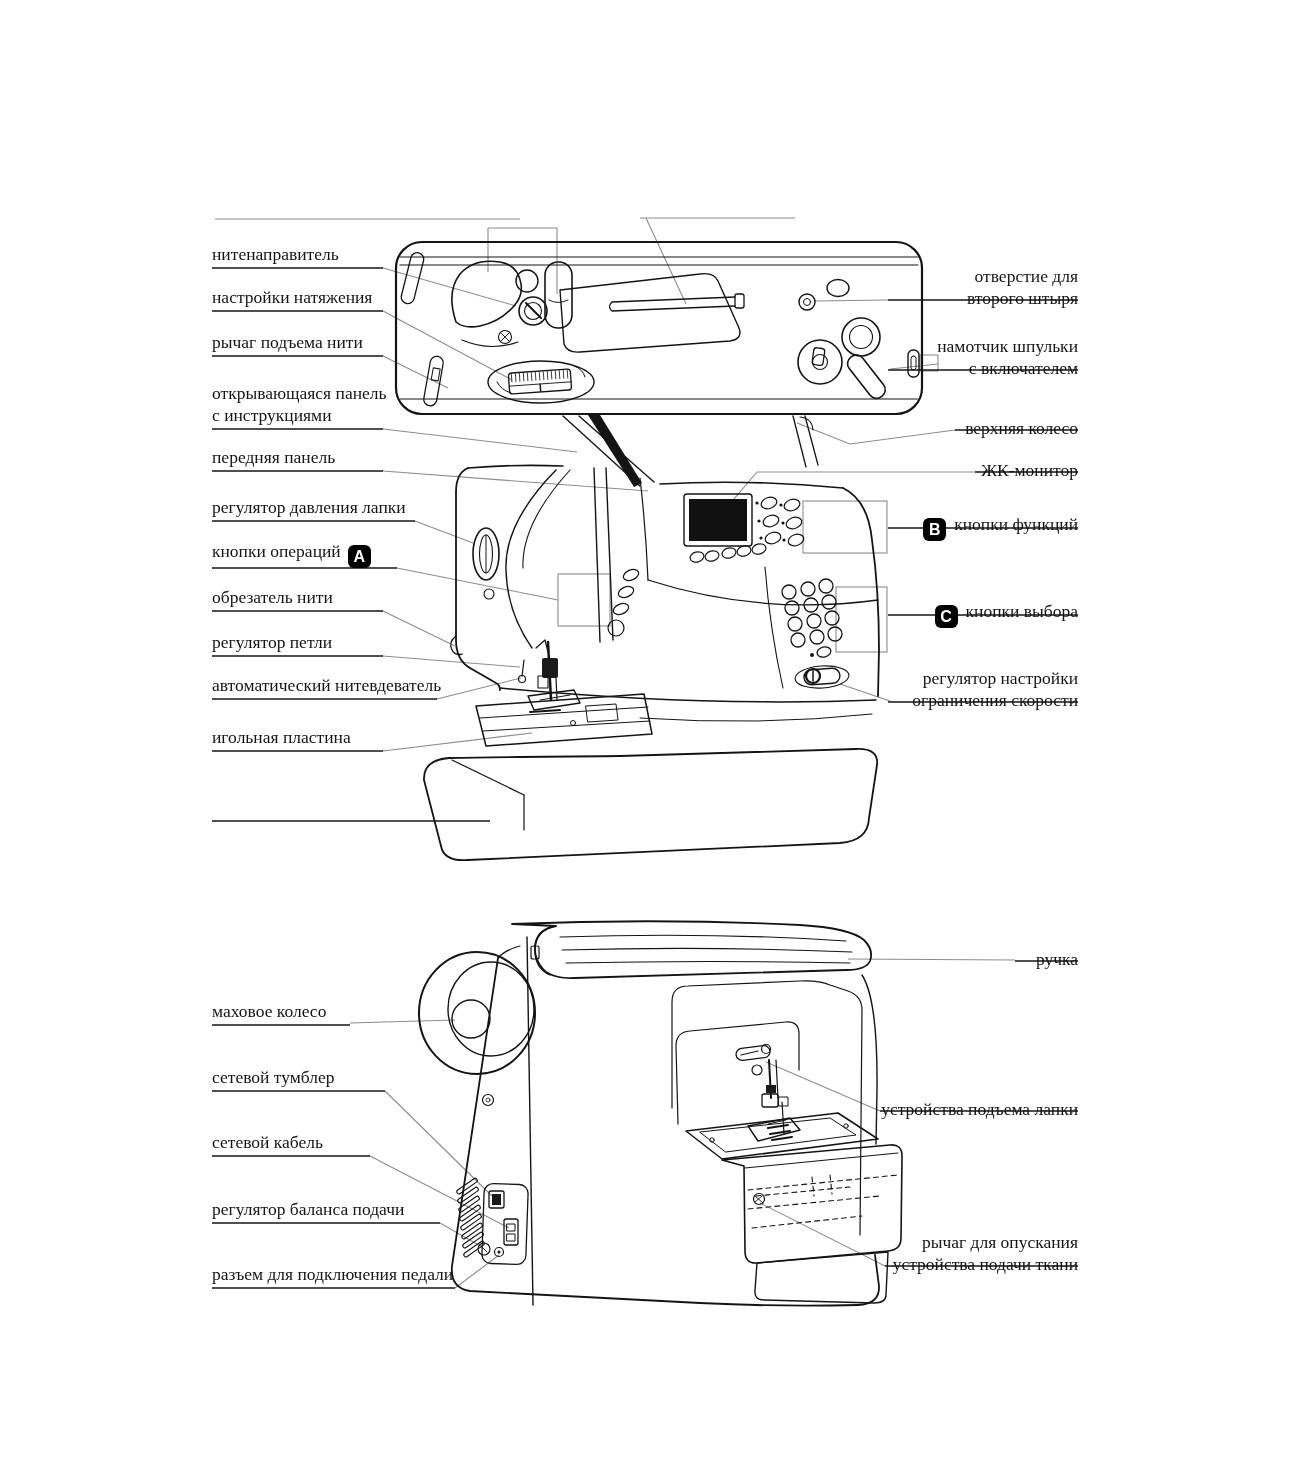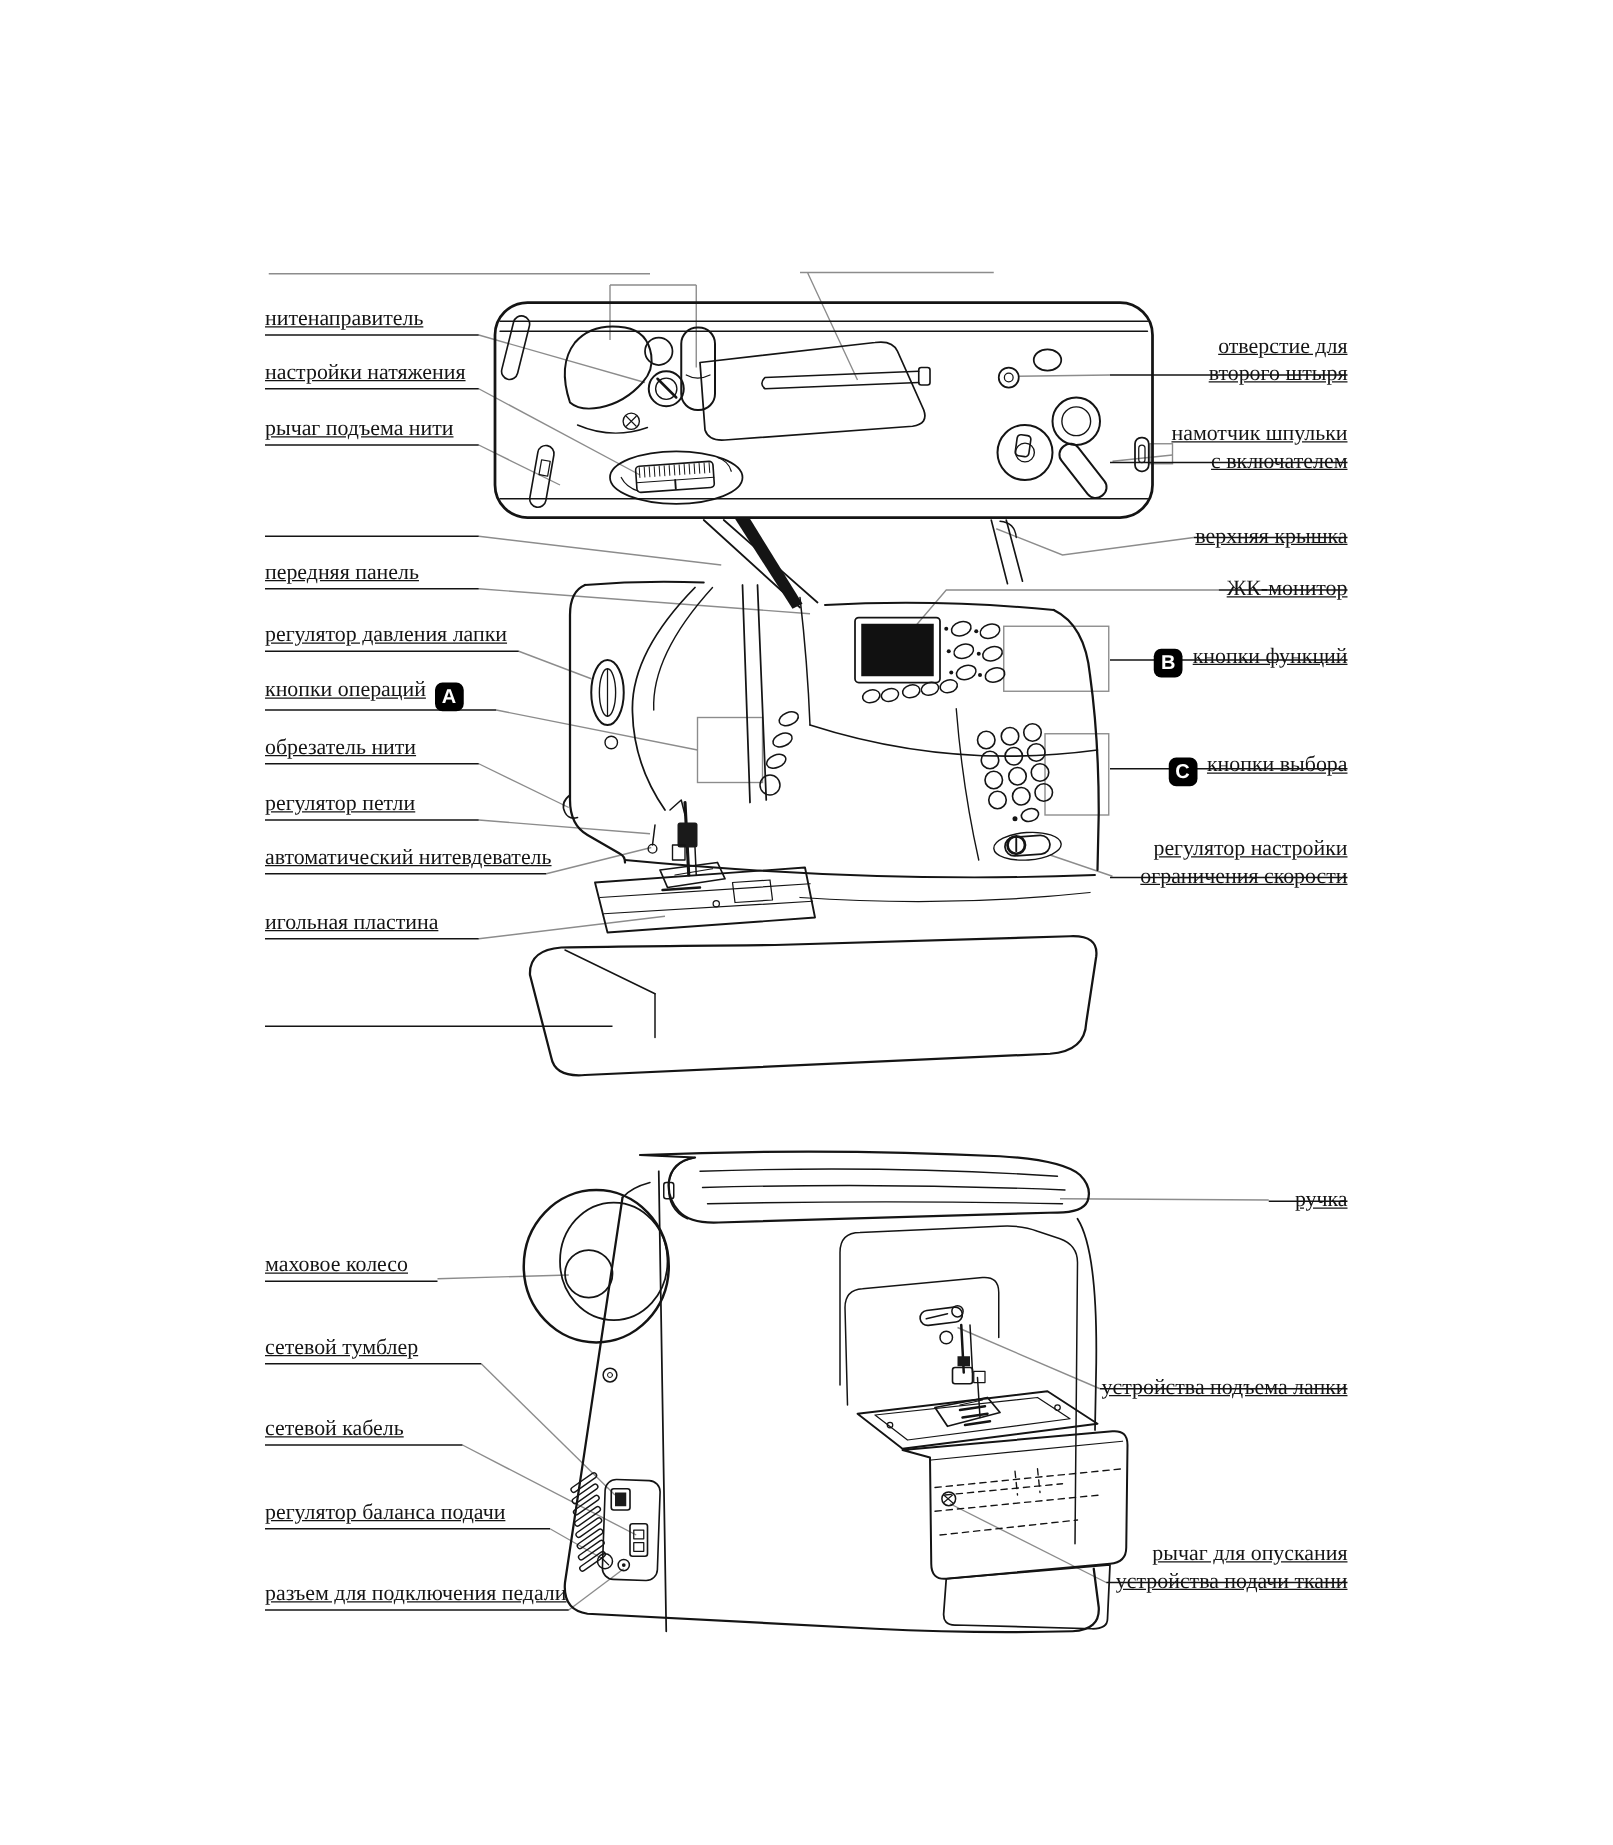--- a/index.html
+++ b/index.html
@@ -1,19 +1,19 @@
 <!DOCTYPE html>
 <html><head>
 <meta charset="utf-8">
 <style>
   html,body{margin:0;padding:0;background:#fff;}
   #page{position:relative;width:1290px;height:1476px;background:#ffffff;overflow:hidden;
         font-family:"Liberation Serif",serif;color:#141414;}
   #art{position:absolute;left:0;top:0;}
-  .lbl{position:absolute;font-size:17.5px;line-height:22px;white-space:nowrap;color:#141414;text-decoration:underline;}
+  .lbl{position:absolute;font-size:17.5px;line-height:22px;white-space:nowrap;color:#141414;}
   .lbl.r{text-align:right;margin-top:12px;}
   .badge{display:inline-block;min-width:23px;height:23px;border-radius:6px;background:#000;
          color:#fff;font:bold 16px/23px "Liberation Sans",sans-serif;text-align:center;
          vertical-align:-5px;}
   .badge.after{margin-left:7px;}
   .badge.before{margin-right:8px;}
 </style>
 </head>
 <body>
 
@@ -343,31 +343,32 @@
         <path d="M755 1196 L763 1203 M755 1202 L762 1196" stroke-width="0.9"></path>
       </g>
       <path d="M757 1263 L888 1252 L886 1295 Q886 1303 874 1303 L764 1300 Q754 1300 755 1290 Z" stroke-width="1.4"></path>
     </g>
   </g>
 </svg>
 
   <div class="lbl" style="left:212px;top:243px"><span>нитенаправитель</span></div>
   <div class="lbl" style="left:212px;top:286px"><span>настройки натяжения</span></div>
   <div class="lbl" style="left:212px;top:331px"><span>рычаг подъема нити</span></div>
+  <div class="lbl" style="left:212px;top:382px"><span>открывающаяся панель</span><br><span>с инструкциями</span></div>
   <div class="lbl" style="left:212px;top:446px"><span>передняя панель</span></div>
   <div class="lbl" style="left:212px;top:496px"><span>регулятор давления лапки</span></div>
   <div class="lbl" style="left:212px;top:540px"><span>кнопки операций</span><span class="badge after">A</span></div>
   <div class="lbl" style="left:212px;top:586px"><span>обрезатель нити</span></div>
   <div class="lbl" style="left:212px;top:631px"><span>регулятор петли</span></div>
   <div class="lbl" style="left:212px;top:674px"><span>автоматический нитевдеватель</span></div>
   <div class="lbl" style="left:212px;top:726px"><span>игольная пластина</span></div>
 
   <div class="lbl r" style="right:212px;top:253px"><span>отверстие для</span><br><span>второго штыря</span></div>
   <div class="lbl r" style="right:212px;top:323px"><span>намотчик шпульки</span><br><span>с включателем</span></div>
-  <div class="lbl r" style="right:212px;top:405px"><span>верхняя крышка</span></div>
+  <div class="lbl r" style="right:212px;top:405px"><span>верхняя колесо</span></div>
   <div class="lbl r" style="right:212px;top:447px"><span>ЖК-монитор</span></div>
   <div class="lbl r" style="right:212px;top:501px"><span class="badge before">B</span><span>кнопки функций</span></div>
   <div class="lbl r" style="right:212px;top:588px"><span class="badge before">C</span><span>кнопки выбора</span></div>
   <div class="lbl r" style="right:212px;top:655px"><span>регулятор настройки</span><br><span>ограничения скорости</span></div>
 
   <div class="lbl" style="left:212px;top:1000px"><span>маховое колесо</span></div>
   <div class="lbl" style="left:212px;top:1066px"><span>сетевой тумблер</span></div>
   <div class="lbl" style="left:212px;top:1131px"><span>сетевой кабель</span></div>
   <div class="lbl" style="left:212px;top:1198px"><span>регулятор баланса подачи</span></div>
   <div class="lbl" style="left:212px;top:1263px"><span>разъем для подключения педали</span></div>

